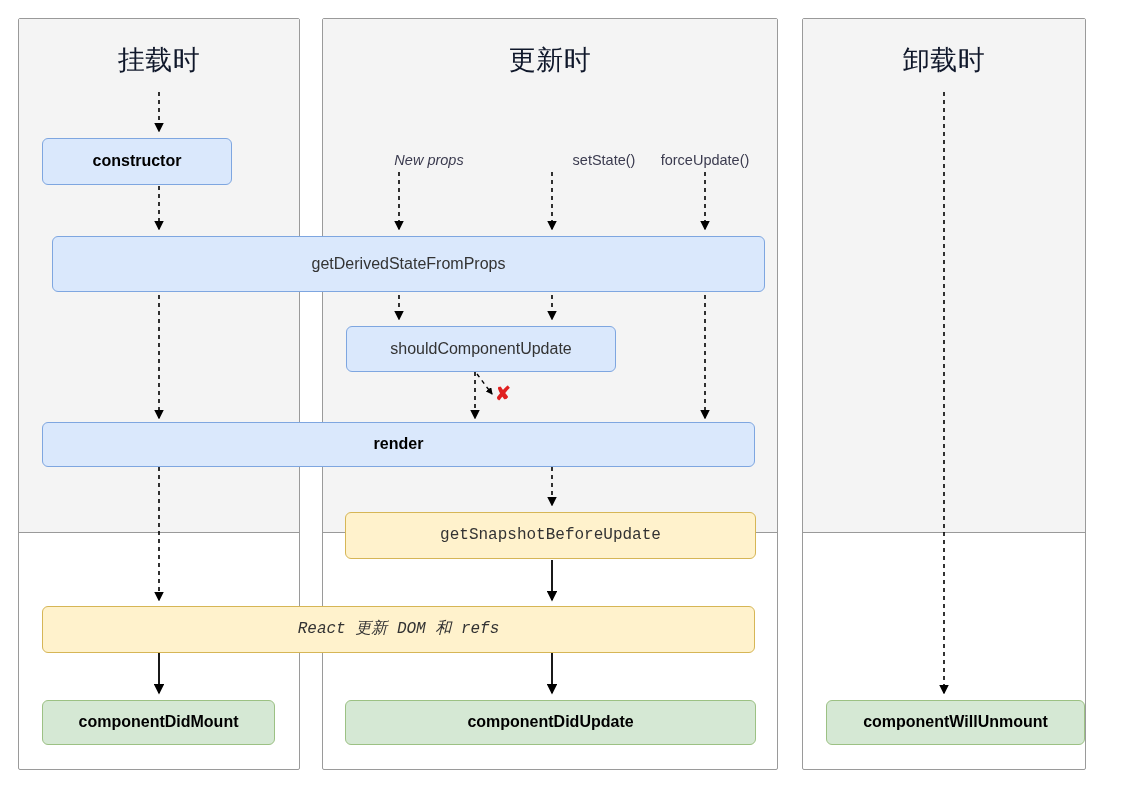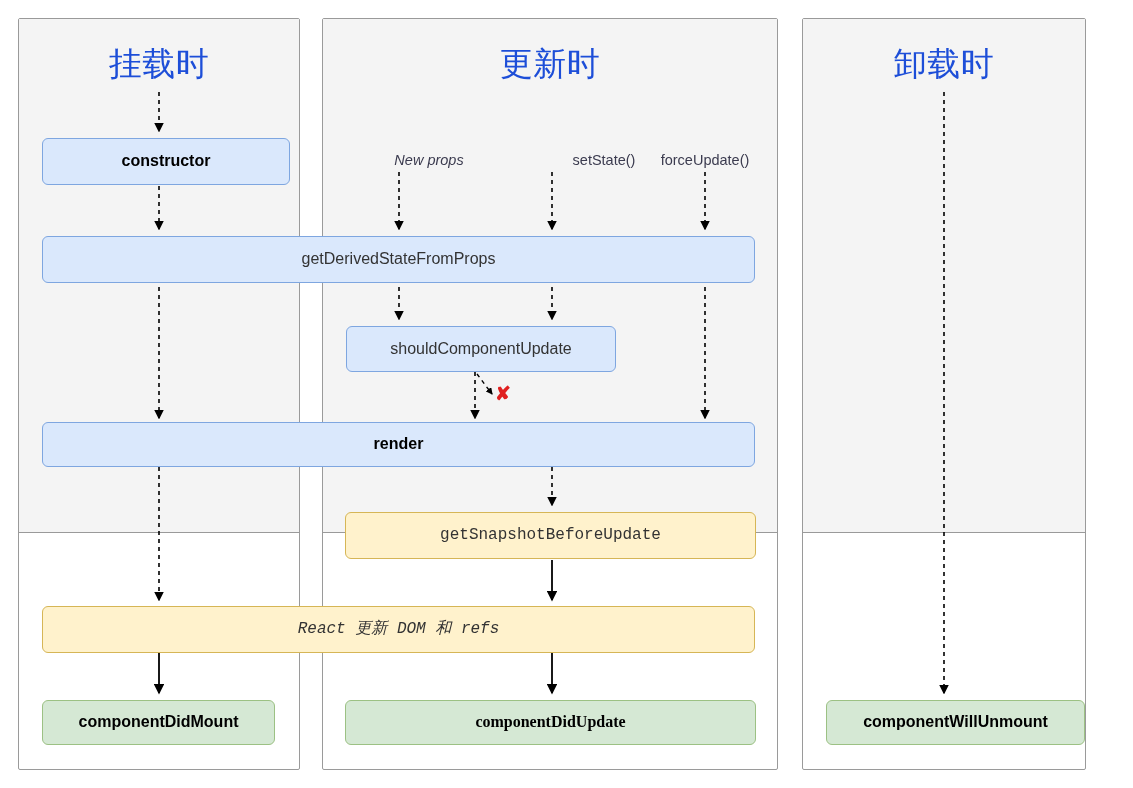--- a/index.html
+++ b/index.html
@@ -35,22 +35,22 @@
     top: 0;
     background: #f4f4f4;
     border-bottom: 1px solid #9a9a9a;
     box-sizing: border-box;
   }
   .col-title {
     position: absolute;
     left: 0;
     right: 0;
     text-align: center;
-    font-size: 33px;
-    color: #1d4ed8;
+    font-size: 27px;
+    color: #0f172a;
     letter-spacing: 0.5px;
     line-height: 1;
   }
 
   
   .node {
     position: absolute;
     box-sizing: border-box;
     border-radius: 6px;
     display: flex;
@@ -188,33 +188,33 @@
 
     <path class="solid" d="M 552 653 L 552 693" marker-end="url(#arrow)"></path>
 
     <path class="dash" d="M 944 92 L 944 693" marker-end="url(#arrow)"></path>
   </svg>
 
   <div class="trigger-label italic" style="left:399px; top:152px;margin-left:30px;">New props</div>
   <div class="trigger-label" style="left:576px; top:152px;margin-left:28px;">setState()</div>
   <div class="trigger-label" style="left:705px; top:152px;">forceUpdate()</div>
 
-  <div class="node blue bold" style="left:42px; top:138px; width:248px; height:47px;">constructor</div>
-
-  <div class="node blue" style="left:42px; top:236px; width:713px; height:47px;">getDerivedStateFromProps</div>
+  <div class="node blue bold" style="left:42px; top:138px; width:190px; height:47px;">constructor</div>
+
+  <div class="node blue" style="left:52px; top:236px; width:713px; height:56px;">getDerivedStateFromProps</div>
 
   <div class="node blue" style="left:346px; top:326px; width:270px; height:46px;">shouldComponentUpdate</div>
 
   <div class="node blue bold" style="left:42px; top:422px; width:713px; height:45px;">render</div>
 
   <div class="node yellow" style="left:345px; top:512px; width:411px; height:47px;">getSnapshotBeforeUpdate</div>
 
   <div class="node yellow italic" style="left:42px; top:606px; width:713px; height:47px;">React 更新 DOM 和 refs</div>
 
   <div class="node green bold" style="left:42px; top:700px; width:233px; height:45px;">componentDidMount</div>
 
-  <div class="node green bold" style="left:345px; top:700px; width:411px; height:45px;font-family:Liberation Serif, serif;">componentDidUpdate</div>
+  <div class="node green bold" style="left:345px; top:700px; width:411px; height:45px;">componentDidUpdate</div>
 
   <div class="node green bold" style="left:826px; top:700px; width:259px; height:45px;">componentWillUnmount</div>
 
   <div class="xmark" style="left:503px; top:393px;">✘</div>
 
 </div>
 
 </body></html>

